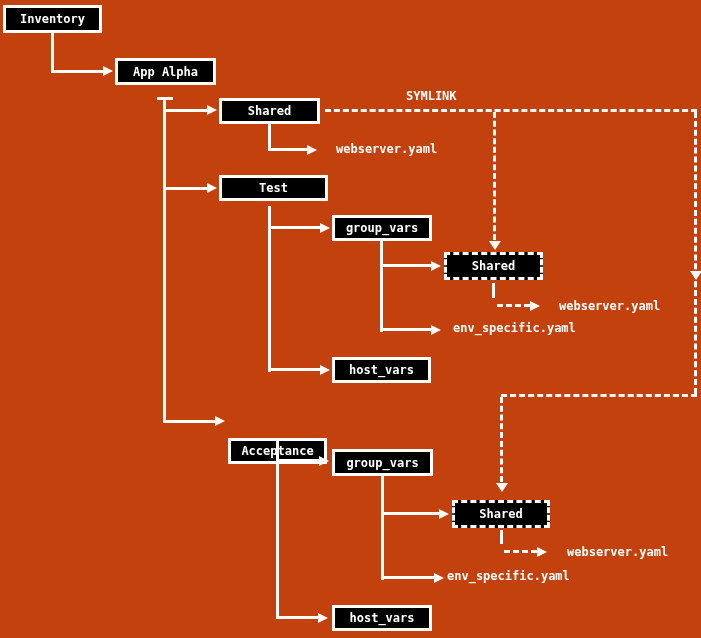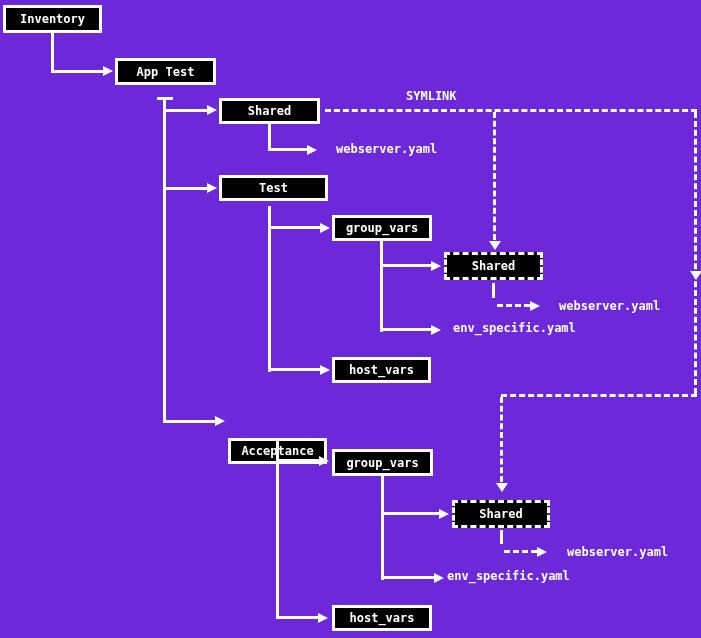--- a/index.html
+++ b/index.html
@@ -1,17 +1,17 @@
 <!DOCTYPE html>
 <html><head>
 <meta charset="utf-8">
 <style>
   html,body{margin:0;padding:0;background:#000;}
   #stage{
-    position:relative;width:701px;height:638px;background:#6d28d9;overflow:hidden;
+    position:relative;width:701px;height:638px;background:#c2410c;overflow:hidden;
     font-family:"DejaVu Sans Mono",monospace;
   }
   .box{
     position:absolute;box-sizing:border-box;background:#000;
     border:3px solid #fff;color:#fff;
     font:bold 12px "DejaVu Sans Mono",monospace;
     display:flex;align-items:center;justify-content:center;white-space:nowrap;
   }
   .box.dashed{border-style:dashed;}
   .lbl{
@@ -29,21 +29,21 @@
     border-left:6px solid transparent;border-right:6px solid transparent;
     border-top:9px solid #fff;}
 </style>
 </head>
 <body>
 
 <div id="stage">
 
   <div class="box" style="left:3px;top:5px;width:99px;height:28px;">Inventory</div>
 
-  <div class="box" style="left:115px;top:58px;width:101px;height:27px;">App Test</div>
+  <div class="box" style="left:115px;top:58px;width:101px;height:27px;">App Alpha</div>
 
   <div class="box" style="left:219px;top:98px;width:101px;height:26px;">Shared</div>
 
   <div class="box" style="left:219px;top:175px;width:109px;height:26px;">Test</div>
 
   <div class="box" style="left:332px;top:215px;width:100px;height:26px;">group_vars</div>
 
   <div class="box" style="left:332px;top:357px;width:99px;height:26px;">host_vars</div>
 
   <div class="box" style="left:228px;top:410px;width:99px;height:26px;margin-top:28px;">Acceptance</div>

